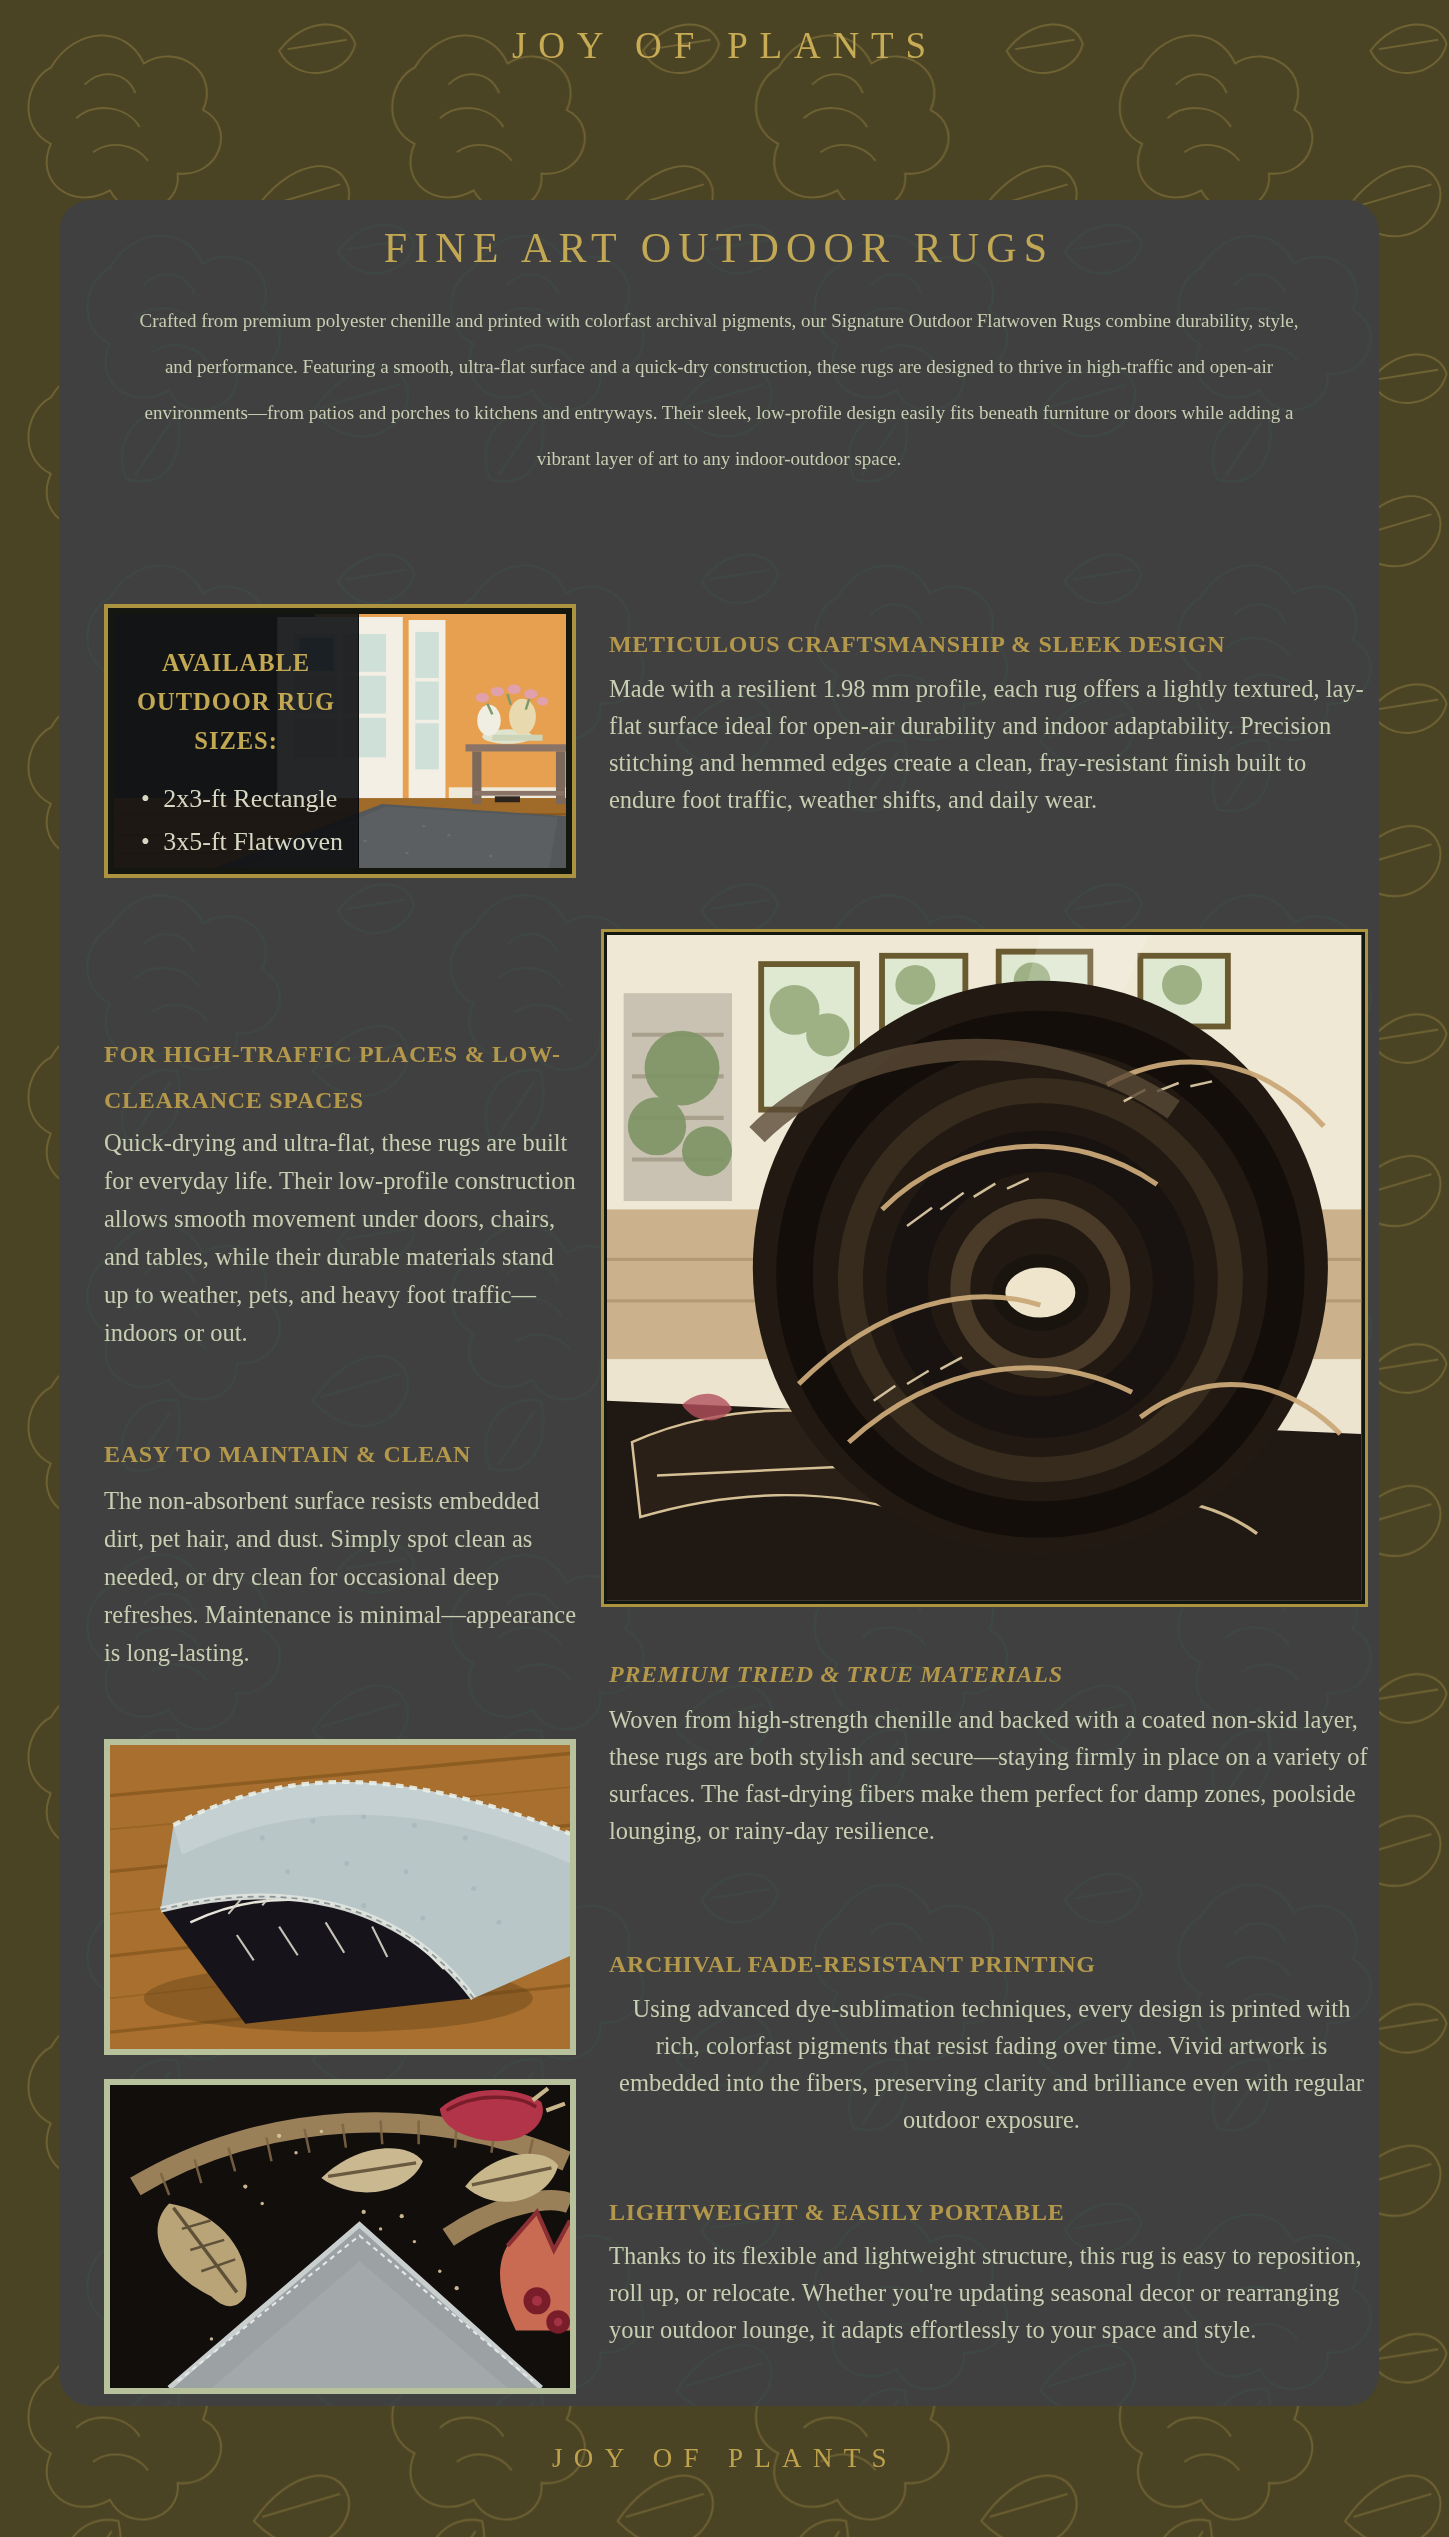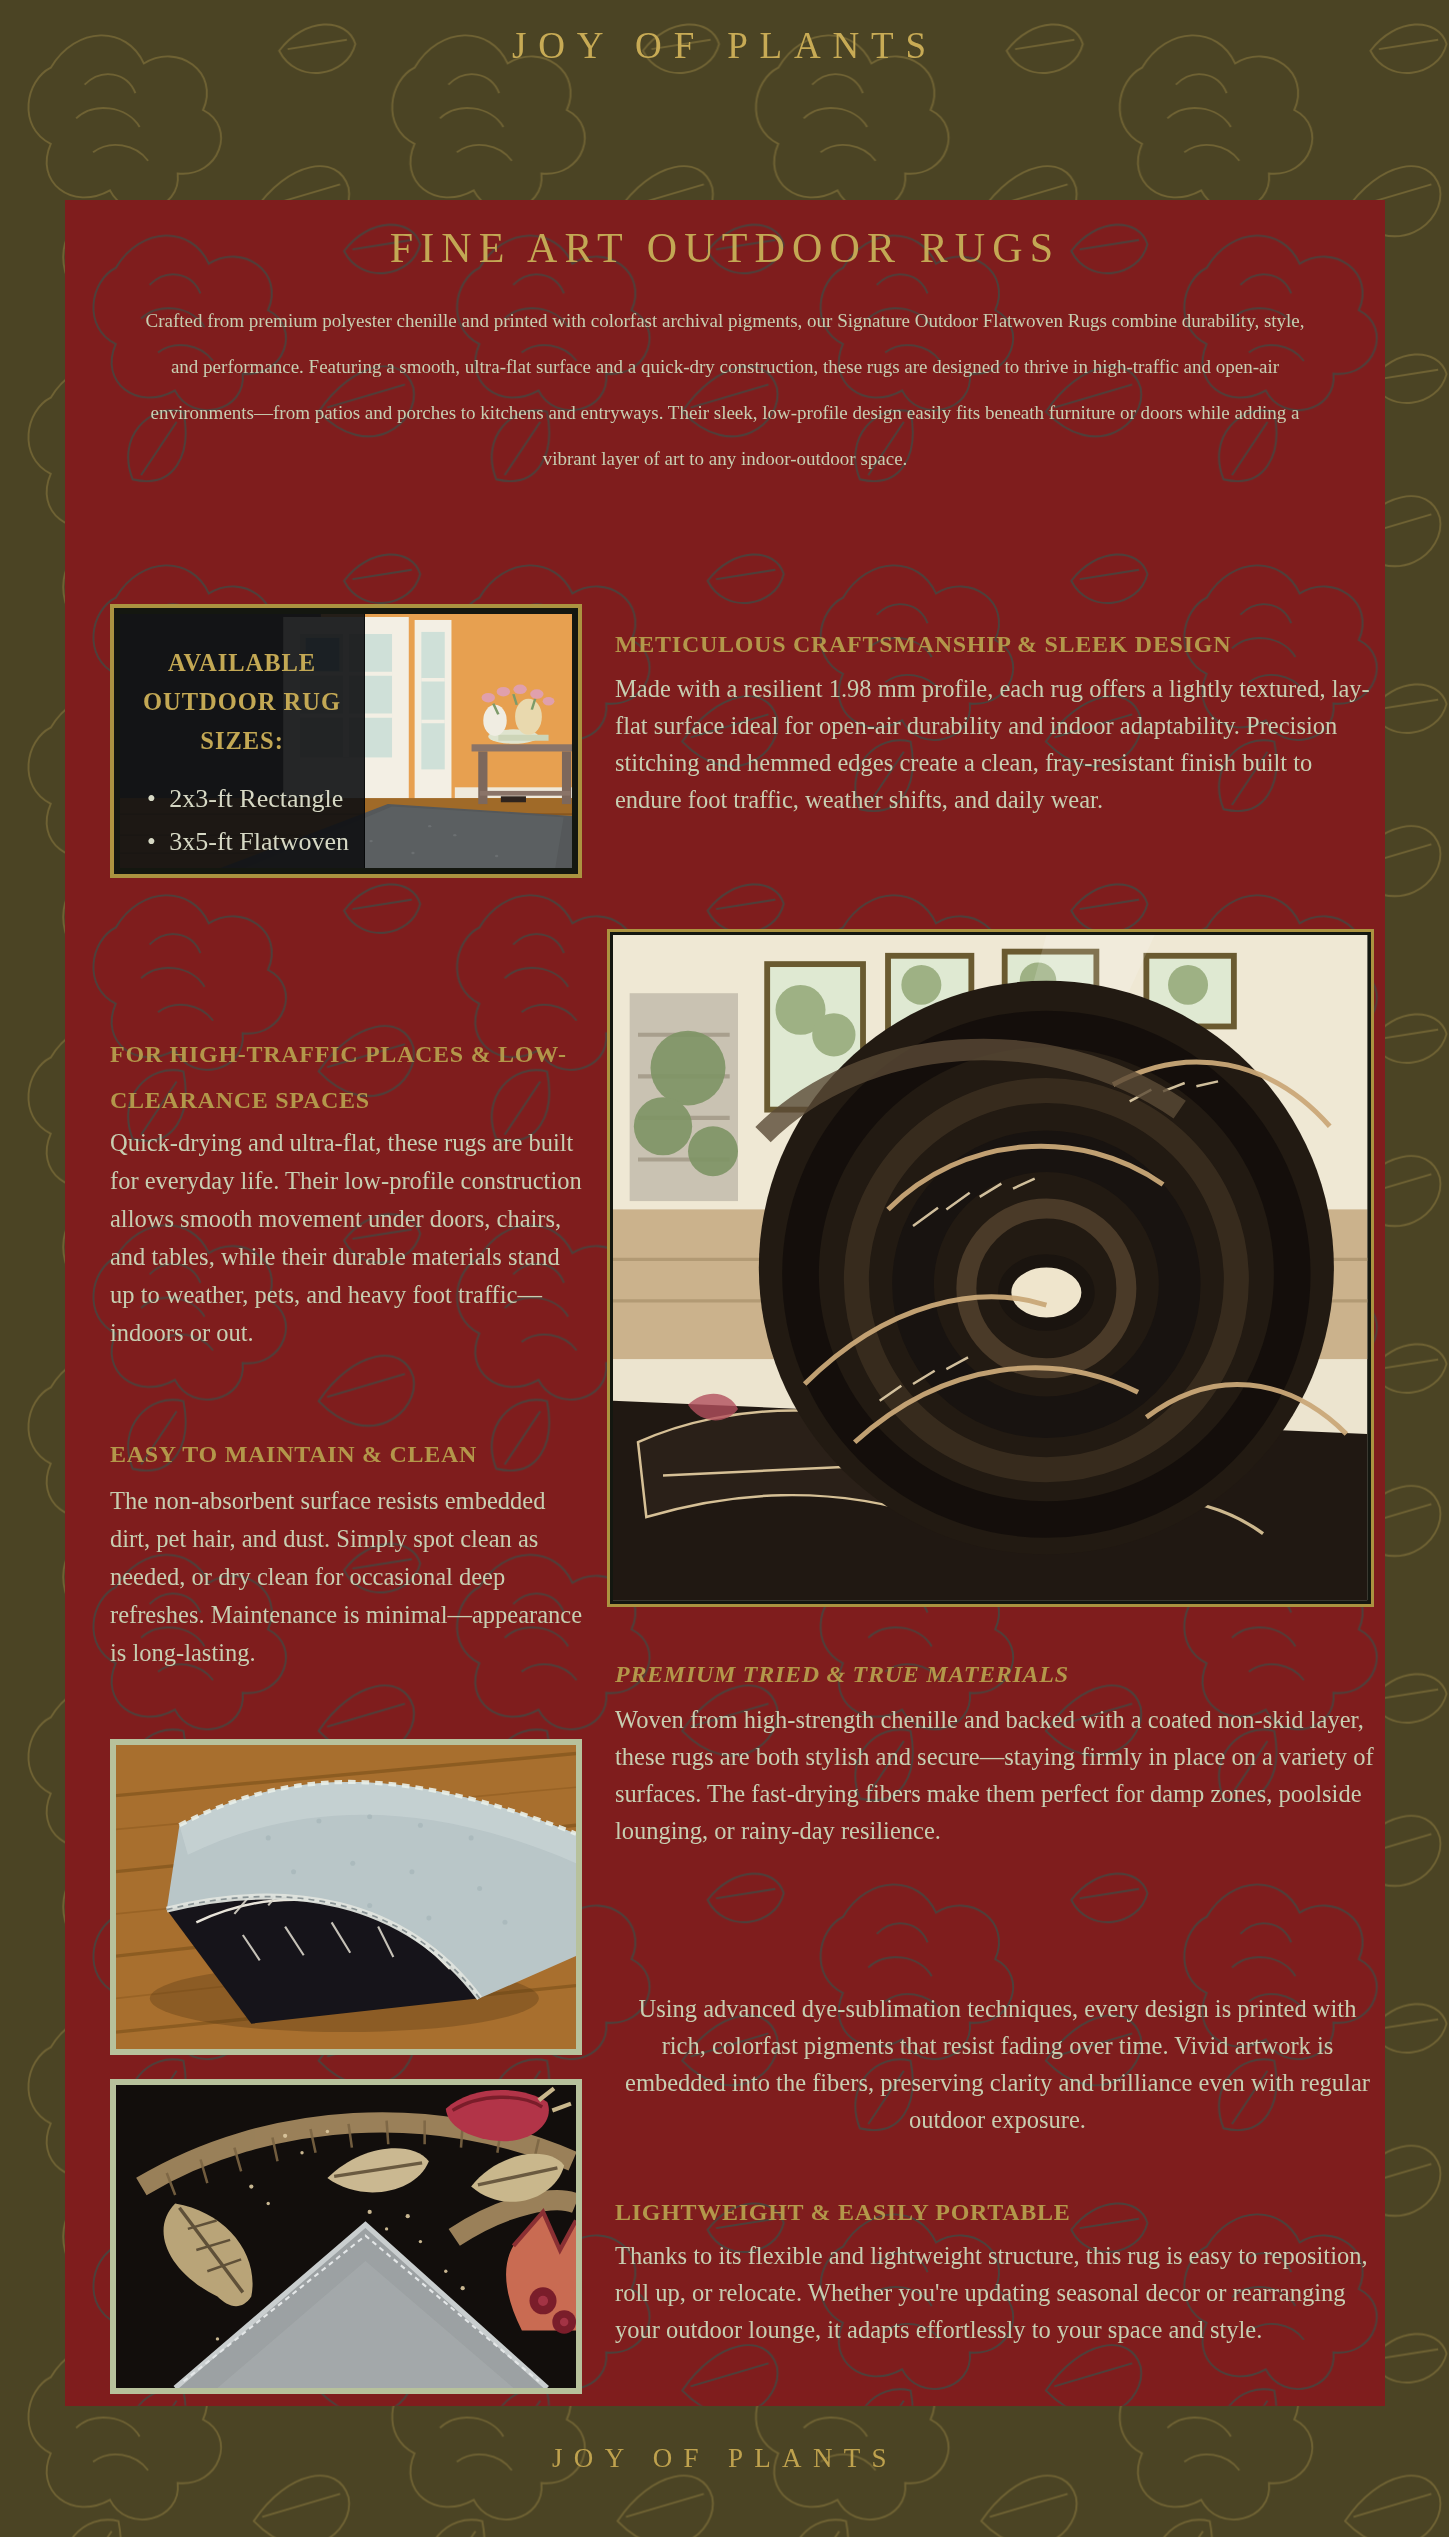--- a/index.html
+++ b/index.html
@@ -7,21 +7,21 @@
     background:#4b4424;font-family:"Liberation Serif","DejaVu Serif",serif;}
   .bg-pattern{position:absolute;left:0;top:0;}
   
   .brand-header{position:absolute;top:24px;left:0;width:100%;text-align:center;
     color:#c8ab55;font-size:37px;letter-spacing:0.32em;font-weight:400;}
   .brand-subtitle{position:absolute;top:81px;left:0;width:100%;text-align:center;
     color:#c5cfad;font-size:63px;font-style:italic;font-weight:400;}
   .brand-footer{position:absolute;top:2443px;left:0;width:100%;text-align:center;
     color:#bfa24e;font-size:27px;letter-spacing:0.42em;font-weight:400;}
   
-  .panel{position:absolute;left:65px;top:200px;width:1320px;height:2206px;background:#7f1d1d;}
+  .panel{position:absolute;left:59px;top:200px;width:1320px;height:2206px;background:#404040;border-radius:32px;}
   .panel-pattern{position:absolute;left:0;top:0;}
   .page-title{position:absolute;top:24px;left:0;width:100%;text-align:center;
     color:#c3a854;font-size:42px;letter-spacing:0.17em;font-weight:400;}
   .intro{position:absolute;top:98px;left:68px;width:1184px;text-align:center;
     color:#c7ceb1;font-size:19px;line-height:46px;}
   
   .sec-h{position:absolute;color:#b3974a;font-size:24px;font-weight:bold;
     letter-spacing:0.03em;line-height:46px;}
   .sec-b{position:absolute;color:#c7ceb1;font-size:24.5px;line-height:38px;}
   .h-right{left:550px;width:770px;}
@@ -220,20 +220,21 @@
 
     <div class="sec-h h-left" style="top:831px;">FOR HIGH-TRAFFIC PLACES &amp; LOW-CLEARANCE SPACES</div>
     <div class="sec-b b-left" style="top:924px;">Quick-drying and ultra-flat, these rugs are built for everyday life. Their low-profile construction allows smooth movement under doors, chairs, and tables, while their durable materials stand up to weather, pets, and heavy foot traffic—indoors or out.</div>
 
     <div class="sec-h h-left" style="top:1231px;">EASY TO MAINTAIN &amp; CLEAN</div>
     <div class="sec-b b-left" style="top:1282px;">The non-absorbent surface resists embedded dirt, pet hair, and dust. Simply spot clean as needed, or dry clean for occasional deep refreshes. Maintenance is minimal—appearance is long-lasting.</div>
 
     <div class="sec-h h-right" style="top:1451px;font-style:italic;">PREMIUM TRIED &amp; TRUE MATERIALS</div>
     <div class="sec-b b-right" style="top:1501px;">Woven from high-strength chenille and backed with a coated non-skid layer, these rugs are both stylish and secure—staying firmly in place on a variety of surfaces. The fast-drying fibers make them perfect for damp zones, poolside lounging, or rainy-day resilience.</div>
 
+    <div class="sec-h h-right" style="top:1741px;">ARCHIVAL FADE-RESISTANT PRINTING</div>
     <div class="sec-b b-right" style="top:1790px;text-align:center;">Using advanced dye-sublimation techniques, every design is printed with rich, colorfast pigments that resist fading over time. Vivid artwork is embedded into the fibers, preserving clarity and brilliance even with regular outdoor exposure.</div>
 
     <div class="sec-h h-right" style="top:1989px;">LIGHTWEIGHT &amp; EASILY PORTABLE</div>
     <div class="sec-b b-right" style="top:2037px;">Thanks to its flexible and lightweight structure, this rug is easy to reposition, roll up, or relocate. Whether you're updating seasonal decor or rearranging your outdoor lounge, it adapts effortlessly to your space and style.</div>
 
     <div class="photo-card sage-frame backing-photo">
       <div class="photo">
         <svg viewBox="0 0 544 360" preserveAspectRatio="none" xmlns="http://www.w3.org/2000/svg">
           <rect width="544" height="360" fill="#a86f2e"></rect>
           <g stroke="#8a5a20" stroke-width="4" opacity="0.9">

